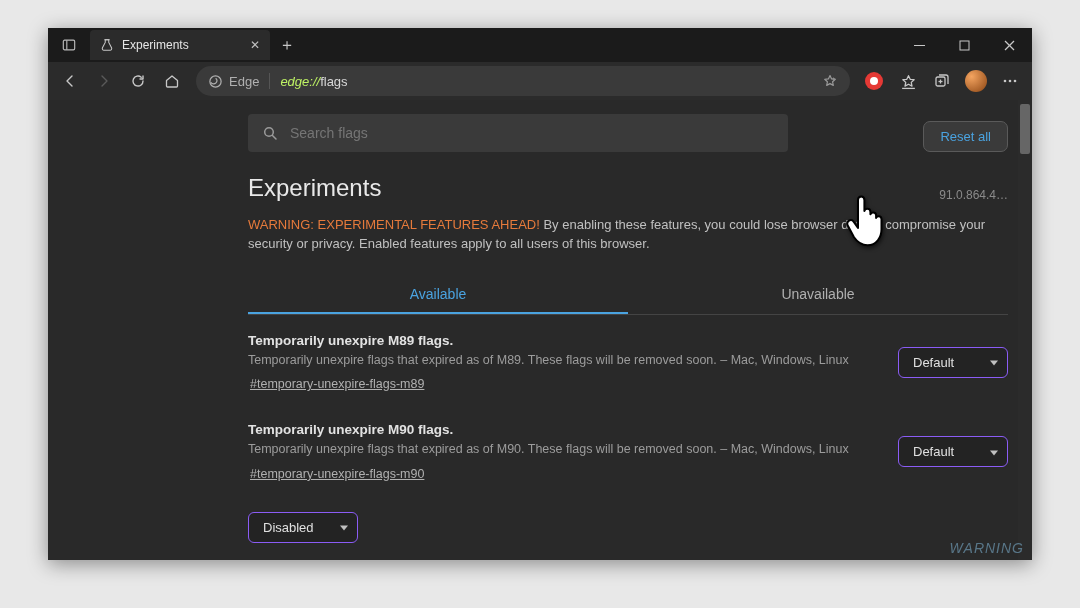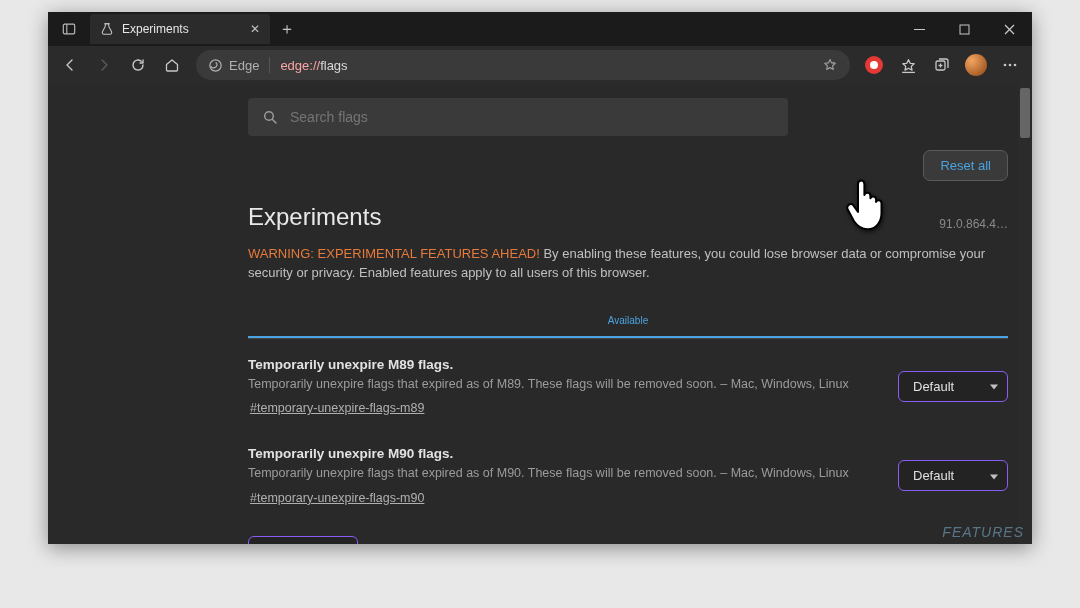--- a/index.html
+++ b/index.html
@@ -9,21 +9,21 @@
   display: flex;
   justify-content: center;
   align-items: flex-start;
   height: 608px;
   width: 1080px;
   overflow: hidden;
 }
 .window {
   width: 984px;
   height: 532px;
-  margin-top: 12px;
+  margin-top: 28px;
   background: #202020;
   box-shadow: 0 4px 20px rgba(0,0,0,0.4);
   border-radius: 2px;
   display: flex;
   flex-direction: column;
   color: #d0d0d0;
   position: relative;
 }
 
 .titlebar {
@@ -81,21 +81,21 @@
   display:flex;
   align-items:center;
   padding:0 12px;
   gap:10px;
   margin:0 6px;
   color:#c8c8c8;
   font-size:13px;
 }
 .addressbar .edge-chip { display:flex;align-items:center;gap:6px;color:#b0b0b0; }
 .addressbar .divider { width:1px;height:16px;background:#555; }
-.addressbar .url-prefix { color:#fca5a5; }
+.addressbar .url-prefix { color:#bef264;font-style:italic; }
 .addressbar .url-path { color:#d8d8d8; }
 .addressbar .right-icon { margin-left:auto;color:#9a9a9a; }
 .ext-icon-red {
   width:18px;height:18px;border-radius:50%;
   background:#e53935;display:flex;align-items:center;justify-content:center;
 }
 .ext-icon-red::after{content:"";width:8px;height:8px;border-radius:50%;background:#fff;}
 .avatar {
   width:22px;height:22px;border-radius:50%;
   background: radial-gradient(circle at 30% 30%, #f4a460, #8b4513);
@@ -126,21 +126,21 @@
   display:flex;
   align-items:center;
   padding:0 14px;
   gap:12px;
   color:#9a9a9a;
   width: 540px;
 }
 .searchbar input {
   flex:1;background:transparent;border:none;outline:none;color:#d0d0d0;font-size:14px;
 }
-.top-row { display:flex;align-items:flex-start;gap:14px;flex-direction:column; }
+.top-row { display:flex;align-items:flex-end;gap:14px; }
 .reset-btn {
   margin-left:auto;
   border:1px solid #5a5a5a;
   background:#3a3a3a;
   color:#4aa3e0;
   font-size:13px;
   padding:7px 16px;
   border-radius:7px;
   cursor:pointer;
 }
@@ -163,21 +163,21 @@
 }
 .warning .warn-label { color:#e67a3b; }
 .tabs-row {
   display:flex;
   margin-top:22px;
   border-bottom:1px solid #444;
 }
 .page-tab {
   flex:1;text-align:center;
   padding:10px 0;
-  font-size:10px;
+  font-size:14px;
   color:#b0b0b0;
   cursor:pointer;
 }
 .page-tab.active {
   color:#4aa3e0;
   border-bottom:2px solid #4aa3e0;
   font-weight:500;
 }
 .flag {
   display:flex;
@@ -374,20 +374,21 @@
           <span class="version">91.0.864.4…</span>
         </div>
 
         <p class="warning">
           <span class="warn-label">WARNING: EXPERIMENTAL FEATURES AHEAD!</span>
           <span>By enabling these features, you could lose browser data or compromise your security or privacy. Enabled features apply to all users of this browser.</span>
         </p>
 
         <div class="tabs-row">
           <div class="page-tab active">Available</div>
+          <div class="page-tab">Unavailable</div>
         </div>
 
         <div id="flags-list">
             <div class="flag">
     <div class="flag-main">
       <div class="flag-title">Temporarily unexpire M89 flags.</div>
       <div class="flag-desc">Temporarily unexpire flags that expired as of M89. These flags will be removed soon. – Mac, Windows, Linux</div>
       <a class="flag-anchor">#temporary-unexpire-flags-m89</a>
     </div>
     <div class="flag-select">
@@ -425,14 +426,14 @@
       <div class="vscroll-thumb"></div>
     </div>
 
     <div class="cursor-hand">
       <svg viewBox="0 0 50 58" width="50" height="58">
         <path d="M18 8c0-2 1.4-3.5 3.2-3.5S24.4 6 24.4 8v11c.3-1.3 1.5-2.2 3-2.2 1.8 0 3 1.4 3 3.2v2.3c.4-1 1.5-1.8 2.8-1.8 1.7 0 2.9 1.3 2.9 3v2.4c.4-.9 1.4-1.6 2.6-1.6 1.6 0 2.8 1.3 2.8 3v10c0 8-5 16-14 16-6.5 0-10-3-13.5-8L8 34c-1.2-2-.7-4.2 1-5.3 1.6-1 3.6-.5 4.8 1.3l4.2 6V8z" fill="#ffffff" stroke="#000" stroke-width="2" stroke-linejoin="round"></path>
       </svg>
     </div>
   </div>
 
-  <div class="watermark">FEATURES</div>
+  <div class="watermark">WARNING</div>
 </div>
 
 </body></html>

